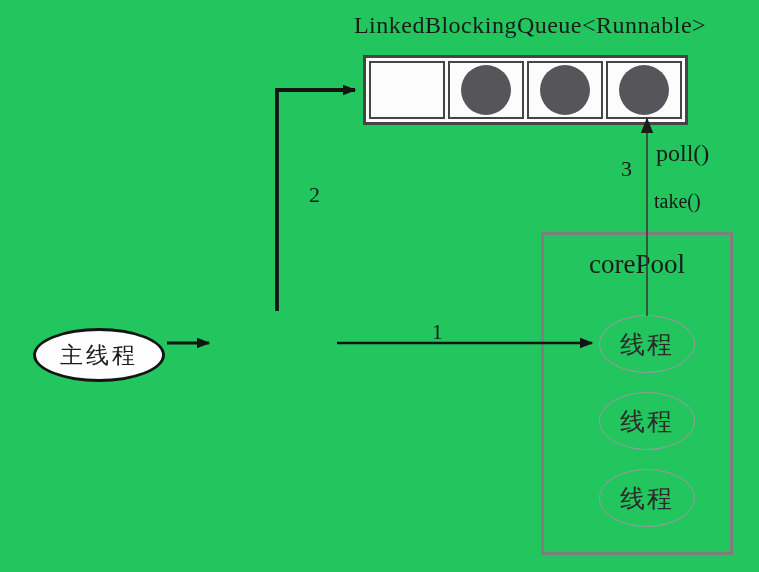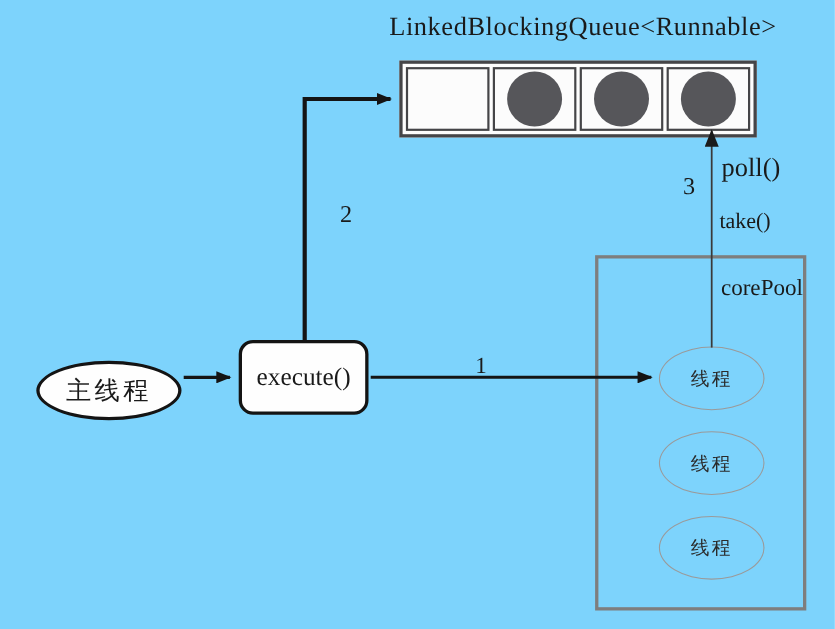--- a/index.html
+++ b/index.html
@@ -1,20 +1,20 @@
 <!DOCTYPE html>
 <html><head>
 <meta charset="utf-8">
 <style>
   html, body { margin: 0; padding: 0; background: #ffffff; }
   #canvas {
     position: relative;
     width: 759px;
     height: 572px;
-    background: #7dd3fc;
+    background: #22c55e;
     font-family: "Liberation Serif", "DejaVu Serif", serif;
     color: #1a1a1a;
     overflow: hidden;
   }
   .abs { position: absolute; }
 
   
   .title {
     left: 340px; top: 12px; width: 380px;
     text-align: center;
@@ -81,40 +81,40 @@
   .core-pool {
     left: 541px; top: 232px;
     width: 192px; height: 323px;
     border: 3px solid #7e7e7e;
     box-sizing: border-box;
     background: transparent;
   }
   .core-pool-label {
     position: absolute;
     left: 0; top: 14px; width: 100%;
-    text-align: right;
-    font-size: 21px;
+    text-align: center;
+    font-size: 27px;
   }
   .thread-list {
     position: absolute;
     left: 55px; top: 80px;
     width: 96px;
     display: flex;
     flex-direction: column;
     gap: 19px;
   }
   .thread-ellipse {
     width: 96px; height: 58px;
     border: 1.5px solid #9a9a9a;
     border-radius: 50%;
     box-sizing: border-box;
     display: flex;
     align-items: center;
     justify-content: center;
-    font-size: 17px;
+    font-size: 25px;
     letter-spacing: 2px;
     color: #2a2a2a;
     background: transparent;
     font-family: Liberation Mono, monospace;
   }
 
   
   .lbl { white-space: nowrap; }
   .lbl-1 { left: 432px; top: 320px; font-size: 21px; }
   .lbl-2 { left: 309px; top: 182px; font-size: 22px; }
@@ -147,23 +147,20 @@
       </div>
       <div class="queue-cell">
         <div class="task-dot" style="background: rgb(86, 86, 90);"></div>
       </div>
     </div>
 
   <div class="abs main-ellipse">
     <span>主线程</span>
   </div>
 
-  <div class="abs execute-box">
-    <span>execute()</span>
-  </div>
 
   <div class="abs core-pool">
     <div class="core-pool-label">corePool</div>
     <div class="thread-list">
         <div class="thread-ellipse">线程</div>
         <div class="thread-ellipse">线程</div>
         <div class="thread-ellipse">线程</div>
       </div>
   </div>
 

